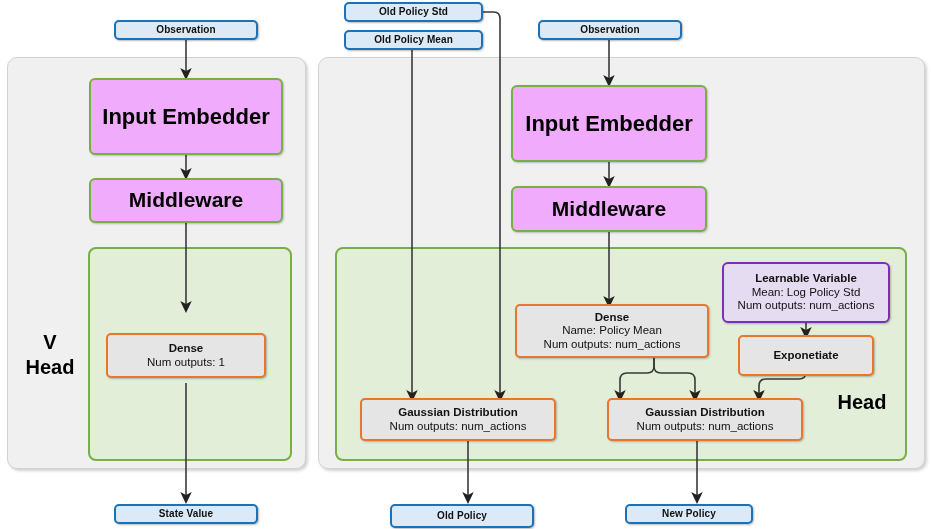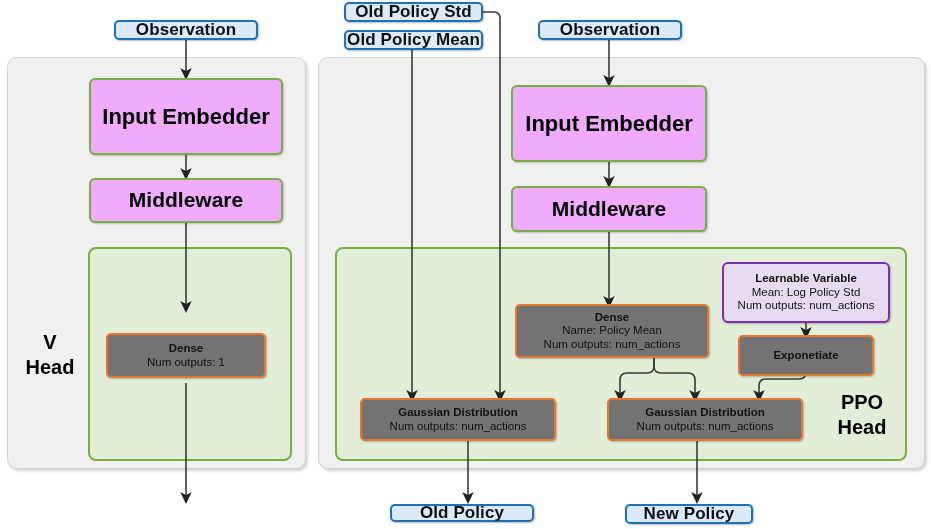--- a/index.html
+++ b/index.html
@@ -19,29 +19,29 @@
   }
 
   
   .node{position:absolute;box-sizing:border-box;display:flex;
         flex-direction:column;align-items:center;justify-content:center;
         text-align:center;line-height:1.18;}
 
   .blue-node{
     background:#dce9f7;border:2px solid #1a73ba;border-radius:5px;
     box-shadow:1px 1px 2px rgba(0,0,0,0.28);
-    font-size:17px;font-weight:bold;color:#101010;letter-spacing:.1px;
+    font-size:10px;font-weight:bold;color:#101010;letter-spacing:.1px;
   }
   .green-node{
     background:#f0abfc;border:2px solid #76b043;border-radius:6px;
     box-shadow:1px 1px 2px rgba(0,0,0,0.22);
     color:#000;font-weight:bold;
   }
   .orange-node{
-    background:#737373;border:2px solid #e8762c;border-radius:5px;
+    background:#e5e5e5;border:2px solid #e8762c;border-radius:5px;
     box-shadow:1px 1px 2px rgba(0,0,0,0.25);
     color:#111;font-size:11.5px;
   }
   .purple-node{
     background:#e6dcf2;border:2px solid #7b2fb5;border-radius:6px;
     box-shadow:1px 1px 2px rgba(0,0,0,0.25);
     color:#111;font-size:11.5px;
   }
   .ttl{font-weight:bold;}
   .sub{font-weight:normal;}
@@ -126,23 +126,25 @@
 
   <div class="node green-node" style="left:89px;top:178px;width:194px;height:45px;font-size:21px;">
     <span>Middleware</span>
   </div>
 
   <div class="node orange-node" style="left:106px;top:333px;width:160px;height:45px;">
     <span class="ttl">Dense</span>
     <span class="sub">Num outputs: 1</span>
   </div>
 
+  <div class="node blue-node" style="left:114px;top:504px;width:144px;height:20px;">
+    <span>State Value</span>
+  </div>
 
   <div class="head-label" style="left:820px;top:390px;width:84px;">
-    <div>PPO</div>
     <div>Head</div>
   </div>
 
   <div class="node green-node" style="left:511px;top:85px;width:196px;height:77px;font-size:22px;">
     <span>Input Embedder</span>
   </div>
 
   <div class="node green-node" style="left:511px;top:186px;width:196px;height:46px;font-size:21px;">
     <span>Middleware</span>
   </div>
@@ -166,21 +168,21 @@
   <div class="node orange-node" style="left:360px;top:398px;width:196px;height:43px;">
     <span class="ttl">Gaussian Distribution</span>
     <span class="sub">Num outputs: num_actions</span>
   </div>
 
   <div class="node orange-node" style="left:607px;top:398px;width:196px;height:43px;">
     <span class="ttl">Gaussian Distribution</span>
     <span class="sub">Num outputs: num_actions</span>
   </div>
 
-  <div class="node blue-node" style="left:390px;top:504px;width:144px;height:18px;">
+  <div class="node blue-node" style="left:390px;top:504px;width:144px;height:24px;">
     <span>Old Policy</span>
   </div>
 
   <div class="node blue-node" style="left:625px;top:504px;width:128px;height:20px;">
     <span>New Policy</span>
   </div>
 
 </div>
 
 </body></html>

